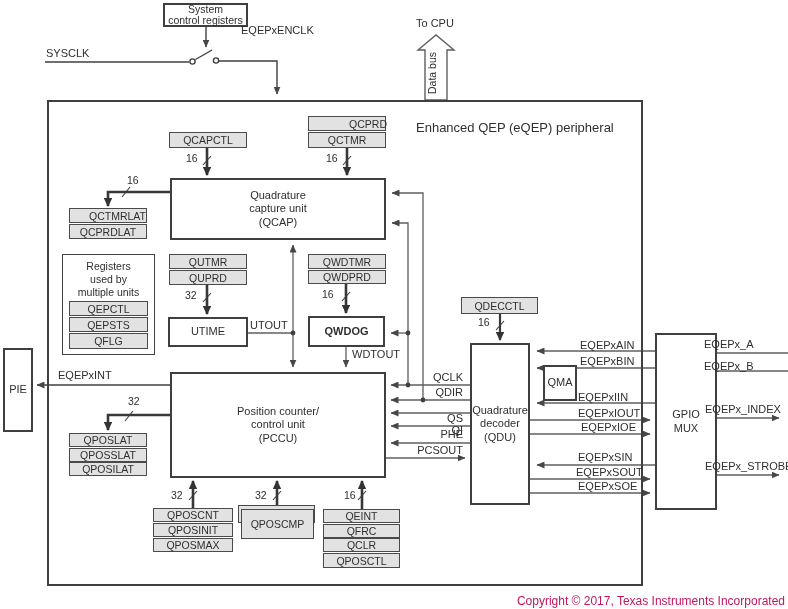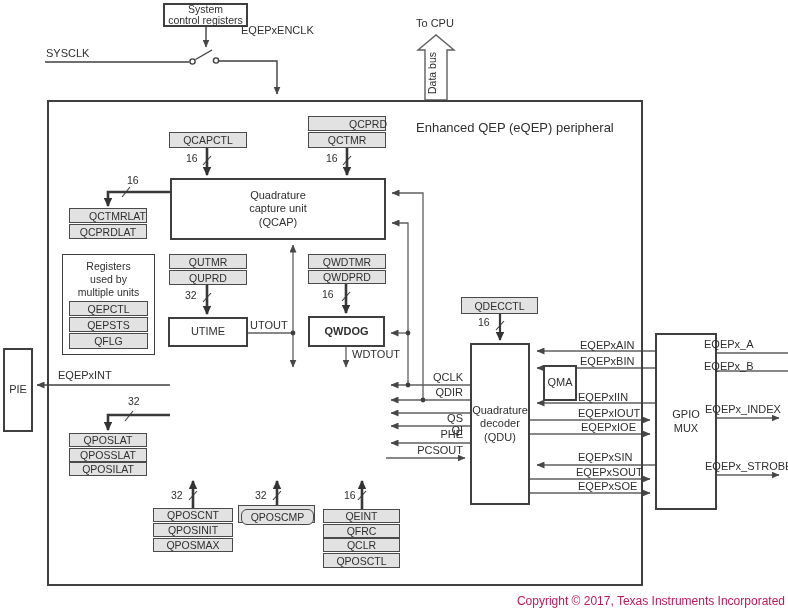--- a/index.html
+++ b/index.html
@@ -168,40 +168,45 @@
   <div class="reg" style="left:461px;top:297px;width:77px;height:17px;">QDECCTL</div>
   <div class="unit" style="left:470px;top:343px;width:60px;height:162px;">
     <div>Quadrature</div>
     <div>decoder</div>
     <div>(QDU)</div>
   </div>
   <div class="unit" style="left:543px;top:343px;width:34px;height:36px;z-index:3;margin-top:22px;">
     <div>QMA</div>
   </div>
 
+  <div class="unit" style="left:170px;top:372px;width:216px;height:106px;">
+    <div>Position counter/</div>
+    <div>control unit</div>
+    <div>(PCCU)</div>
+  </div>
 
   <div class="unit" style="left:3px;top:348px;width:30px;height:84px;">
     <div>PIE</div>
   </div>
 
   <div class="unit" style="left:655px;top:333px;width:62px;height:177px;">
     <div>GPIO</div>
     <div>MUX</div>
   </div>
 
   <div class="reg" style="left:69px;top:433px;width:78px;height:14px;">QPOSLAT</div>
   <div class="reg" style="left:69px;top:448px;width:78px;height:14px;">QPOSSLAT</div>
   <div class="reg" style="left:69px;top:462px;width:78px;height:14px;">QPOSILAT</div>
 
   <div class="reg" style="left:153px;top:508px;width:80px;height:14px;">QPOSCNT</div>
   <div class="reg" style="left:153px;top:523px;width:80px;height:14px;">QPOSINIT</div>
   <div class="reg" style="left:153px;top:538px;width:80px;height:14px;">QPOSMAX</div>
 
   <div id="qposcmp-back"></div>
-  <div class="reg" style="left:241px;top:509px;width:73px;height:16px;z-index:3;border-radius:6px;">QPOSCMP</div>
+  <div class="reg" style="left:241px;top:509px;width:73px;height:30px;z-index:3;">QPOSCMP</div>
 
   <div class="reg" style="left:323px;top:509px;width:77px;height:14px;">QEINT</div>
   <div class="reg" style="left:323px;top:524px;width:77px;height:14px;">QFRC</div>
   <div class="reg" style="left:323px;top:538px;width:77px;height:14px;">QCLR</div>
   <div class="reg" style="left:323px;top:553px;width:77px;height:15px;">QPOSCTL</div>
 
   <div class="lbl" style="left:46px;top:47px;">SYSCLK</div>
   <div class="lbl" style="left:213px;top:24px;padding-left:28px;">EQEPxENCLK</div>
   <div class="lbl" style="left:416px;top:17px;">To CPU</div>
   <div id="databus-label">Data bus</div>

